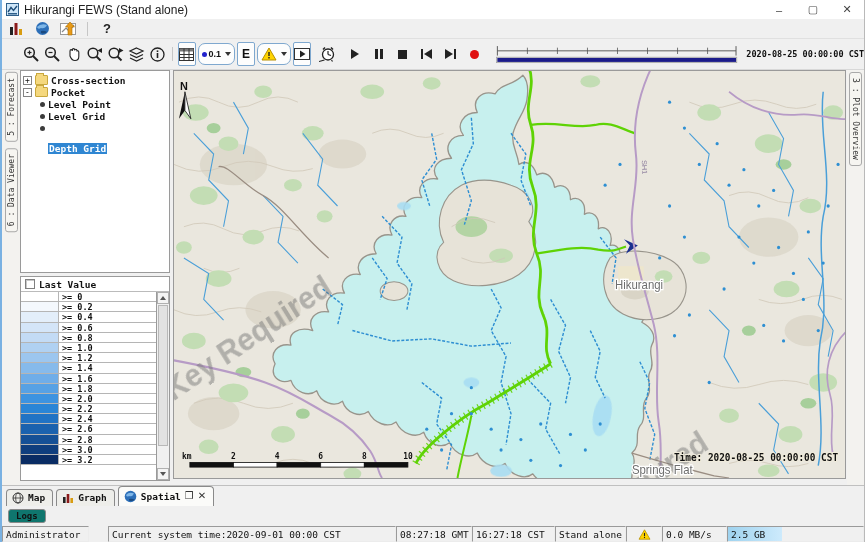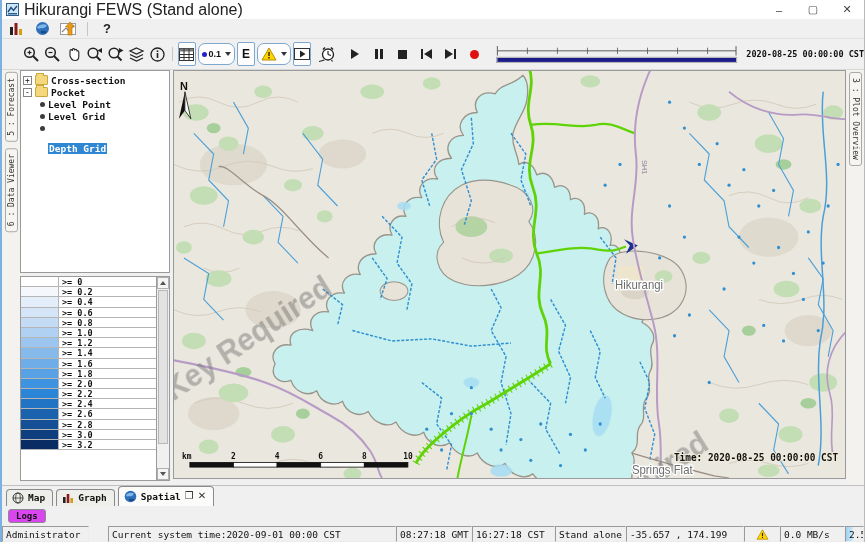--- a/index.html
+++ b/index.html
@@ -5,21 +5,21 @@
   * { margin:0; padding:0; box-sizing:border-box; }
   html,body { width:865px; height:542px; }
   body { font-family:"Liberation Sans", sans-serif; font-size:11px; color:#111;
          background:#f0f0f0; overflow:hidden; }
   .window { width:865px; height:542px; display:flex; flex-direction:column;
             border-left:2px solid #79b1e2; border-right:1px solid #b9b9b9; background:#f0f0f0; }
 
   
   .titlebar { height:19px; background:#ffffff; display:flex; align-items:center; padding-left:4px; }
   .app-icon { width:13px; height:13px; margin-right:5px; flex:0 0 auto; }
-  .title-text { font-size:16px; color:#222; }
+  .title-text { font-size:12px; color:#222; }
   .win-controls { margin-left:auto; display:flex; height:100%; }
   .win-btn { width:34px; display:flex; align-items:center; justify-content:center;
              color:#444; font-size:11px; cursor:default; }
 
   
   .menubar { height:17px; background:#f0f0f0; display:flex; align-items:center;
              border-bottom:1px solid #e2e2e2; padding-left:2px; }
   .menu-item { padding:0 7px; height:100%; display:flex; align-items:center; }
 
   
@@ -115,21 +115,21 @@
   
   .tabs-row { height:21px; display:flex; align-items:flex-end; gap:3px; padding-left:4px;
               border-top:1px solid #c0c0c0; }
   .btab { display:flex; align-items:center; gap:4px; border:1px solid #8a8a8a; border-bottom:none;
           border-radius:4px 4px 0 0; background:#eeeeea; padding:1px 7px 2px 5px; height:17px;
           font-family:"DejaVu Sans Mono", monospace; font-size:9.5px; font-weight:bold; }
   .btab.active { background:#fbfbf9; height:20px; }
   .tab-glyph { font-size:10px; color:#333; line-height:10px; font-family:"DejaVu Sans", sans-serif; }
 
   .logs-row { height:20px; display:flex; align-items:center; padding-left:6px; }
-  .logs-btn { border:1px solid #8a8a8a; border-radius:3px; background:#d946ef; padding:1px 7px;
+  .logs-btn { border:1px solid #8a8a8a; border-radius:3px; background:#0f766e; padding:1px 7px;
               font-family:"DejaVu Sans Mono", monospace; font-size:9px; font-weight:bold; }
 
   
   .statusbar { height:16px; display:flex; }
   .st-cell { border:1px solid; border-color:#9a9a9a #ececec #ececec #9a9a9a; background:#f0f0f0;
              font-family:"DejaVu Sans Mono", monospace; font-size:9.5px; display:flex;
              align-items:center; padding:0 3px; white-space:nowrap; overflow:hidden; }
   .mem-cell { background:linear-gradient(to right,#9fd3ef 0%,#cdeafc 40%,#f0f0f0 40%); }
 </style>
 </head>
@@ -350,20 +350,24 @@
           <span class="tree-label">Level Grid</span>
         </div>
         <div class="tree-row selected">
           <span class="leaf-indent"></span>
           <span class="bullet"></span>
           <span class="tree-label" style="background: rgb(47, 134, 210);">Depth Grid</span>
         </div>
       </div>
 
       <div class="legend-box">
+        <div class="legend-head">
+          <span class="checkbox"></span>
+          <span class="legend-head-label">Last Value</span>
+        </div>
         <div class="legend-body">
           <div class="legend-rows">
               <div class="legend-row">
                 <div class="legend-swatch" style="background: rgb(255, 255, 255);"></div>
                 <div class="legend-label">&gt;= 0</div>
               </div>
               <div class="legend-row">
                 <div class="legend-swatch" style="background: rgb(244, 248, 253);"></div>
                 <div class="legend-label">&gt;= 0.2</div>
               </div>
@@ -724,21 +728,20 @@
   <div class="logs-row">
     <div class="logs-btn">Logs</div>
   </div>
 
   <div class="statusbar">
     <div class="st-cell" style="width:87px;">Administrator</div>
     <div class="st-cell" style="width:288px;margin-left:19px;">Current system time:2020-09-01 00:00 CST</div>
     <div class="st-cell" style="width:76px;">08:27:18 GMT</div>
     <div class="st-cell" style="width:83px;">16:27:18 CST</div>
     <div class="st-cell" style="width:71px;">Stand alone</div>
-    <div class="st-cell" style="width:118px;">-35.657 , 174.199</div>
     <div class="st-cell" style="width:36px; justify-content:center;">
       <svg width="13" height="11" viewBox="0 0 16 14">
         <path d="M8,1 L15,13 L1,13 Z" fill="#ffd400" stroke="#b89000" stroke-width="1"></path>
         <rect x="7.3" y="5" width="1.4" height="4" fill="#222"></rect>
         <rect x="7.3" y="10" width="1.4" height="1.5" fill="#222"></rect>
       </svg>
     </div>
     <div class="st-cell" style="width:65px;">0.0 MB/s</div>
     <div class="st-cell mem-cell" style="flex:1;">2.5 GB</div>
   </div>

